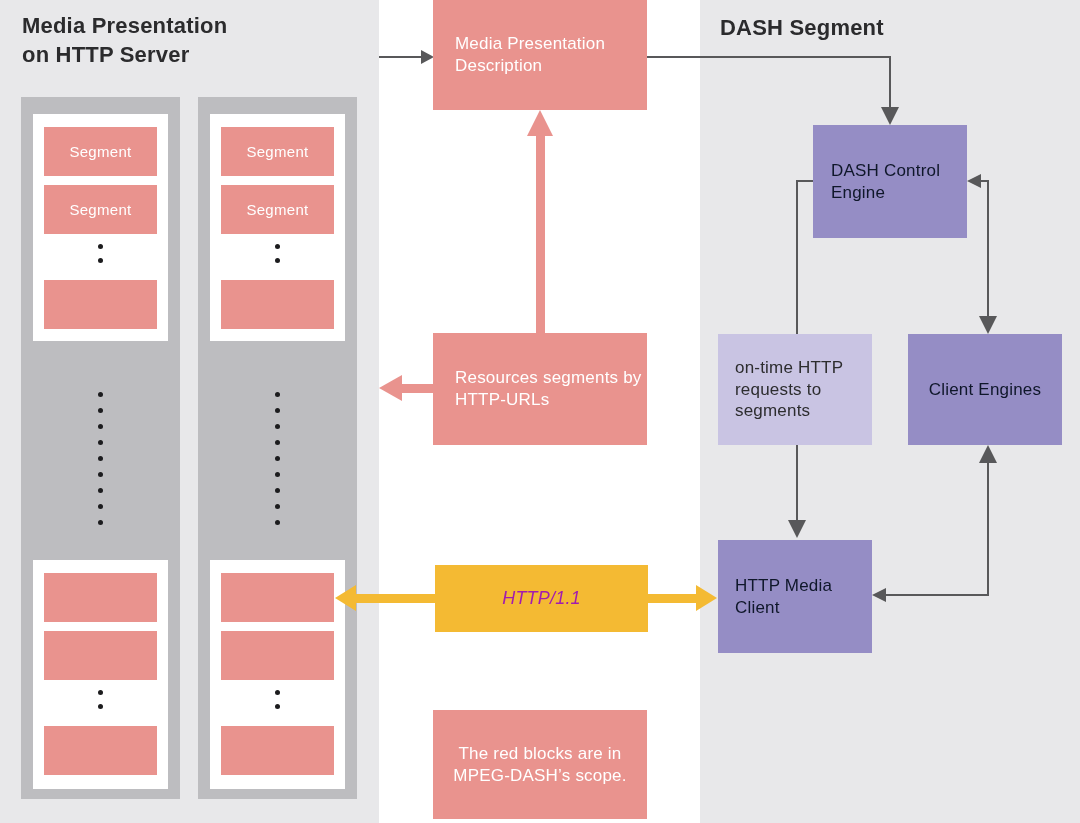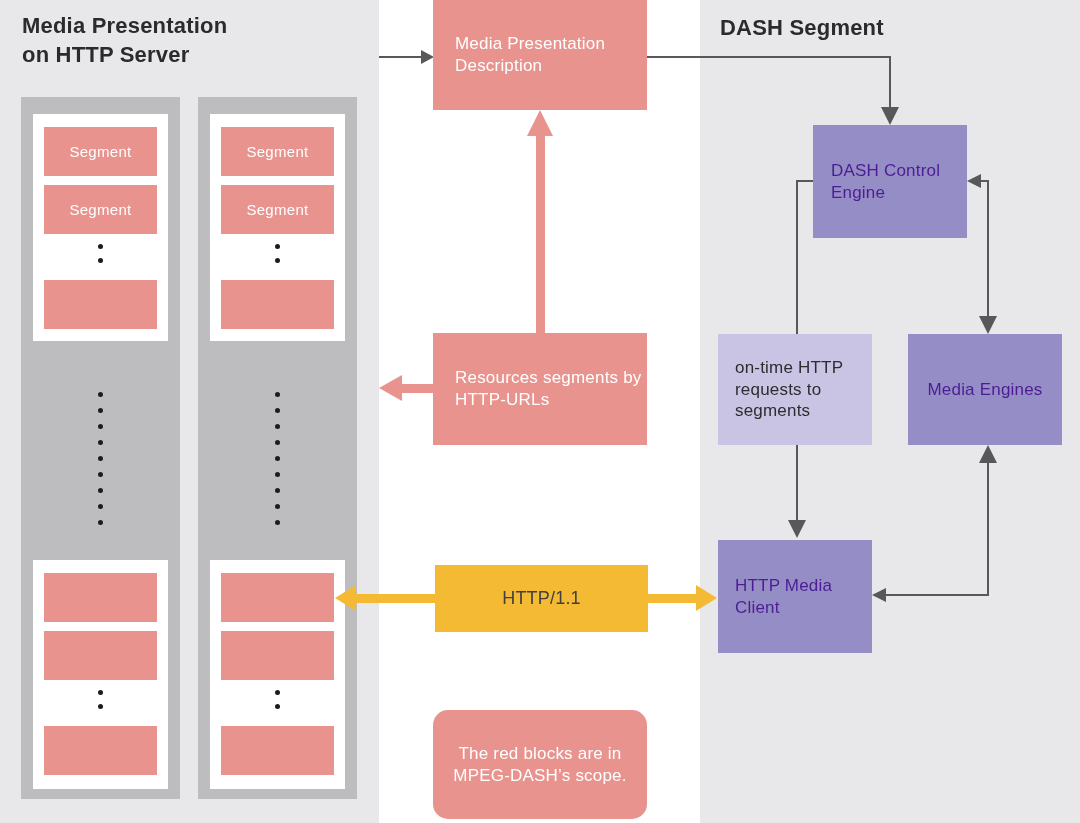--- a/index.html
+++ b/index.html
@@ -36,29 +36,29 @@
   .dots i { width:5px; height:5px; border-radius:50%; background:#1c1c1e; display:block; }
   .dots-2 { top:130px; } .dots-2 i + i { margin-top:9px; }
   .dots-mid { top:295px; } .dots-mid i + i { margin-top:11px; }
 
   
   .box {
     position:absolute; display:flex; align-items:center;
     font-size:17px; line-height:1.28; white-space:pre-line; letter-spacing:.2px;
   }
   .pink   { background:#e9938e; color:#ffffff; }
-  .purple { background:#958dc5; color:#4c1d95; }
+  .purple { background:#958dc5; color:#0f172a; }
   .lpurple{ background:#c9c4e3; color:#2d2d2f; }
-  .yellow { background:#f4ba33; color:#404040; }
+  .yellow { background:#f4ba33; color:#a21caf;font-style:italic; }
   .center { justify-content:center; text-align:center; }
 
   #mpd-box       { left:433px; top:0;     width:214px; height:110px; padding-left:22px; }
   #resources-box { left:433px; top:333px; width:214px; height:112px; padding-left:22px; }
   #http-box      { left:435px; top:565px; width:213px; height:67px; font-size:18px; }
-  #scope-box     { left:433px; top:710px; width:214px; height:109px;border-radius:15px; }
+  #scope-box     { left:433px; top:710px; width:214px; height:109px; }
   #dce-box       { left:813px; top:125px; width:154px; height:113px; padding-left:18px; }
   #otr-box       { left:718px; top:334px; width:154px; height:111px; padding-left:17px; }
   #me-box        { left:908px; top:334px; width:154px; height:111px; }
   #hac-box       { left:718px; top:540px; width:154px; height:113px; padding-left:17px; }
 
   
   #mpd-box,#resources-box,#dce-box,#otr-box,#hac-box { box-sizing:border-box; }
 
   
   .line { position:absolute; background:#58585a; }
@@ -211,16 +211,16 @@
 HTTP-URLs</div>
   <div class="box yellow center" id="http-box">HTTP/1.1</div>
   <div class="box pink center" id="scope-box">The red blocks are in
 MPEG-DASH’s scope.</div>
 
   <div class="box purple" id="dce-box">DASH Control
 Engine</div>
   <div class="box lpurple" id="otr-box">on-time HTTP
 requests to
 segments</div>
-  <div class="box purple center" id="me-box">Media Engines</div>
+  <div class="box purple center" id="me-box">Client Engines</div>
   <div class="box purple" id="hac-box">HTTP Media
 Client</div>
 </div>
 
 </body></html>

